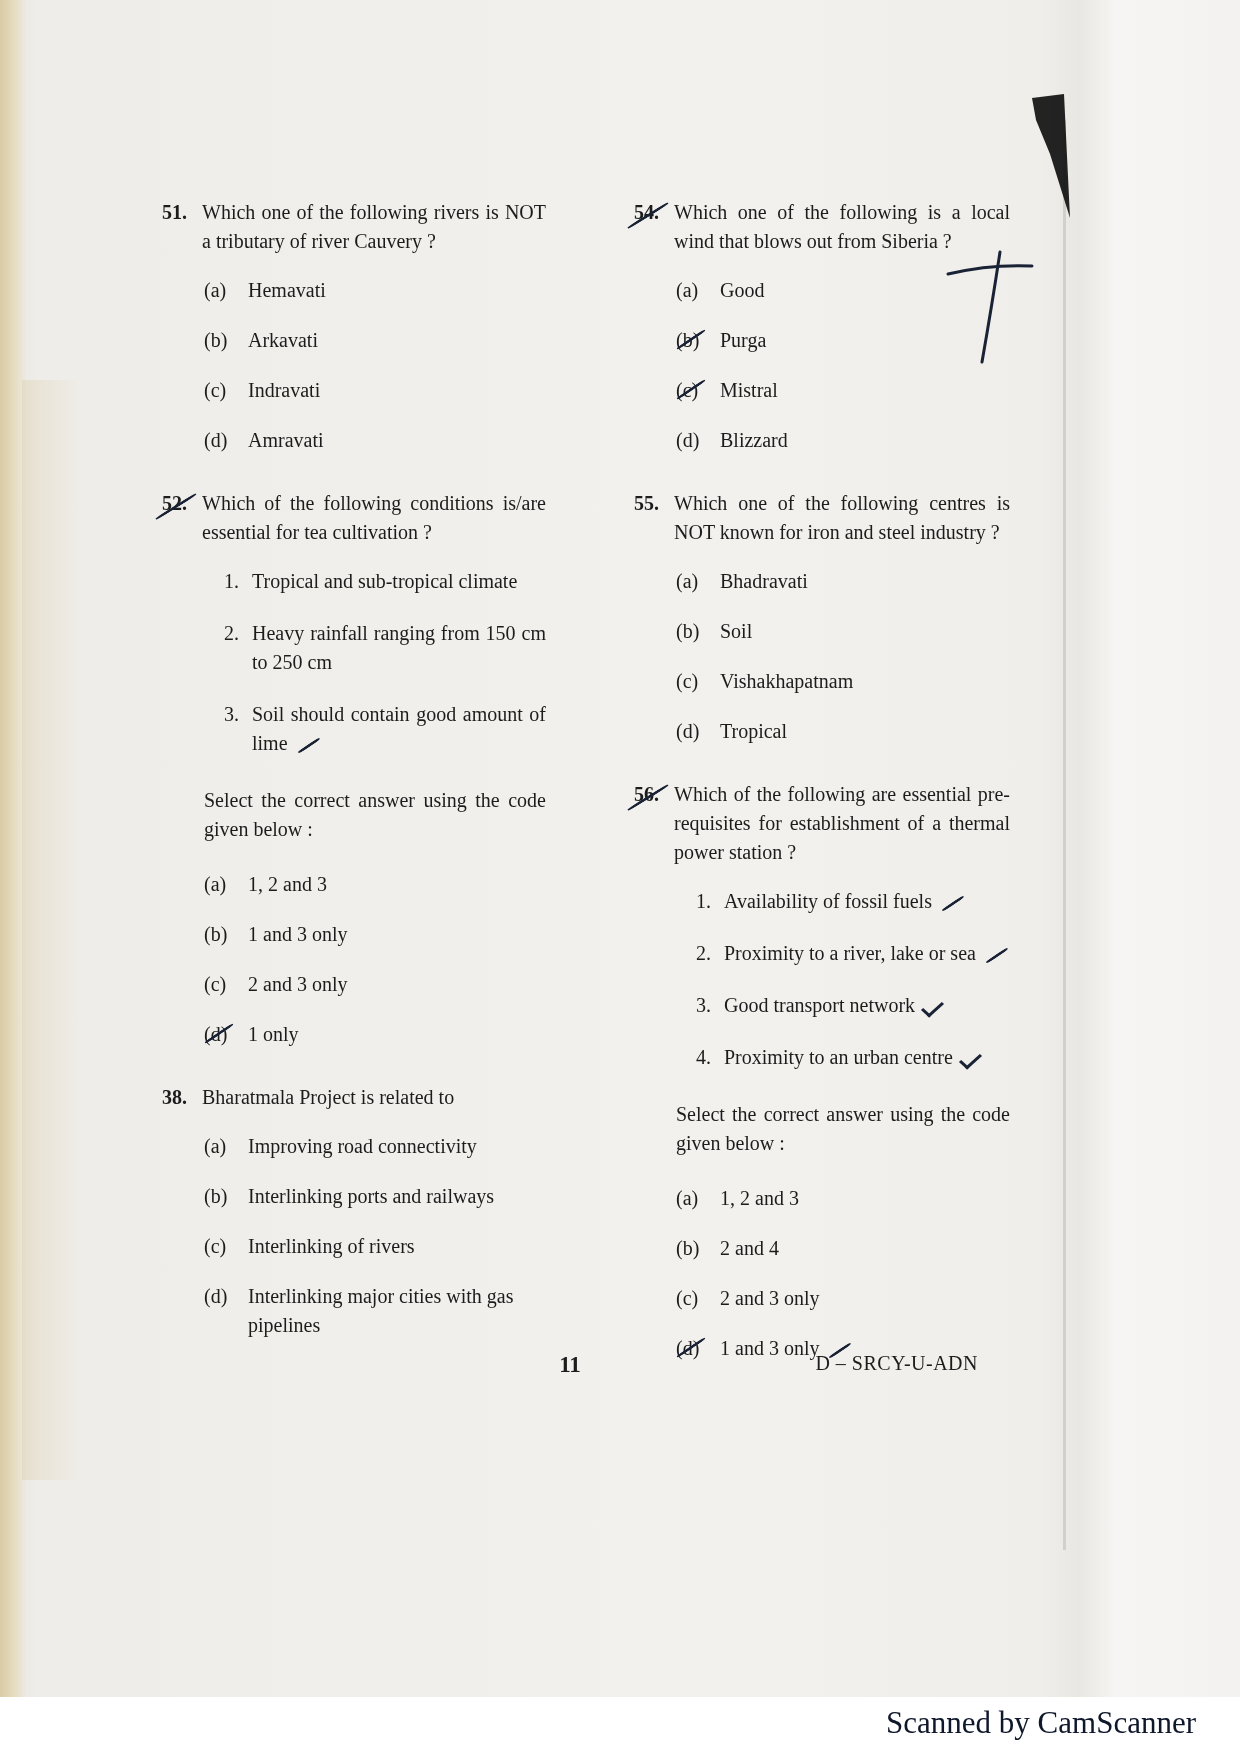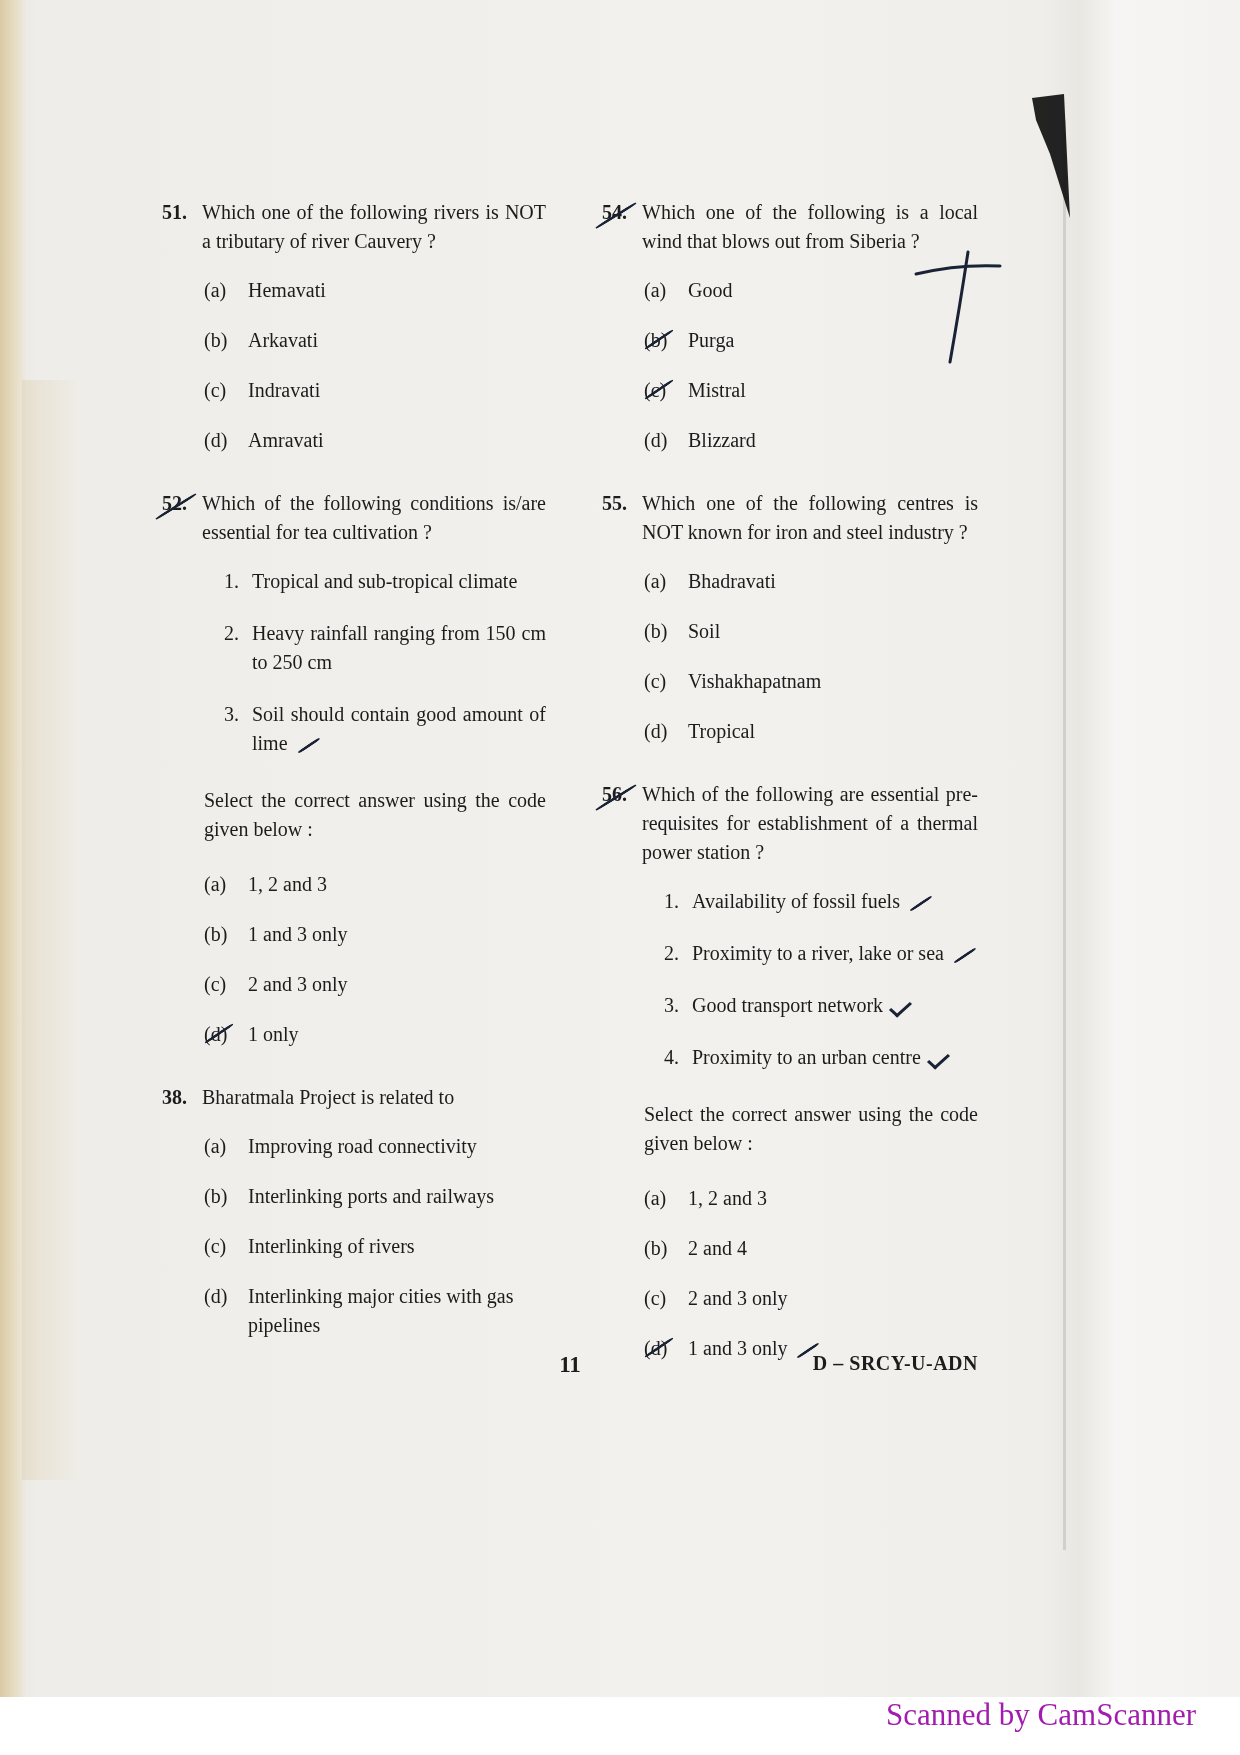--- a/index.html
+++ b/index.html
@@ -25,42 +25,42 @@
     position:absolute;left:1063px;top:120px;width:3px;height:1430px;
     background:#b5b2ac;opacity:.45;
   }
   .corner-svg{position:absolute;left:1018px;top:92px;}
   
   .content{position:absolute;left:162px;top:198px;width:816px;font-size:20px;line-height:1.45;}
   .part-title{
     text-align:center;font-weight:bold;font-size:27px;letter-spacing:1px;
     margin:0 0 44px 0;color:#141414;
   }
-  .columns{display:flex;gap:56px;align-items:flex-start;}
+  .columns{display:flex;gap:88px;align-items:flex-start;}
   .col-left{width:384px;flex:none;}
   .col-right{width:376px;flex:none;}
   .question{margin-bottom:34px;position:relative;}
   .q-head{display:flex;margin-bottom:20px;}
   .q-num{width:40px;flex:none;font-weight:bold;position:relative;}
   .q-text{flex:1;text-align:justify;}
   .option{display:flex;margin:0 0 21px 42px;}
   .opt-label{width:44px;flex:none;position:relative;}
   .opt-text-wrap{flex:1;}
   .sub-item{display:flex;margin:0 0 23px 62px;}
   .item-label{width:28px;flex:none;}
   .item-text-wrap{flex:1;text-align:justify;}
   .select-text{margin:28px 0 26px 42px;text-align:justify;}
   
   .footer{position:absolute;left:162px;top:1352px;width:816px;height:30px;}
   .page-number{position:absolute;left:50%;transform:translateX(-50%);font-weight:bold;font-size:23px;}
-  .paper-code{position:absolute;right:0;font-weight:bold;font-size:20px;letter-spacing:.5px;}
+  .paper-code{position:absolute;right:0;font-weight:normal;font-size:20px;letter-spacing:.5px;}
   
   .cam-bar{position:absolute;left:0;bottom:0;width:100%;height:58px;background:#ffffff;}
   .cam-text{
-    position:absolute;right:44px;top:0;font-size:31px;color:#a21caf;
+    position:absolute;right:44px;top:8px;font-size:31px;color:#0f172a;
     font-family:"Liberation Serif", serif;
   }
   .slash-num::after{
     content:'';position:absolute;left:-10px;top:16px;width:48px;
     border-top:3px solid #1a2335;transform:rotate(-32deg);border-radius:40%;
   }
   .slash-small::after{
     content:'';position:absolute;left:-2px;top:12px;width:34px;
     border-top:3px solid #1a2335;transform:rotate(-34deg);border-radius:40%;
   }

